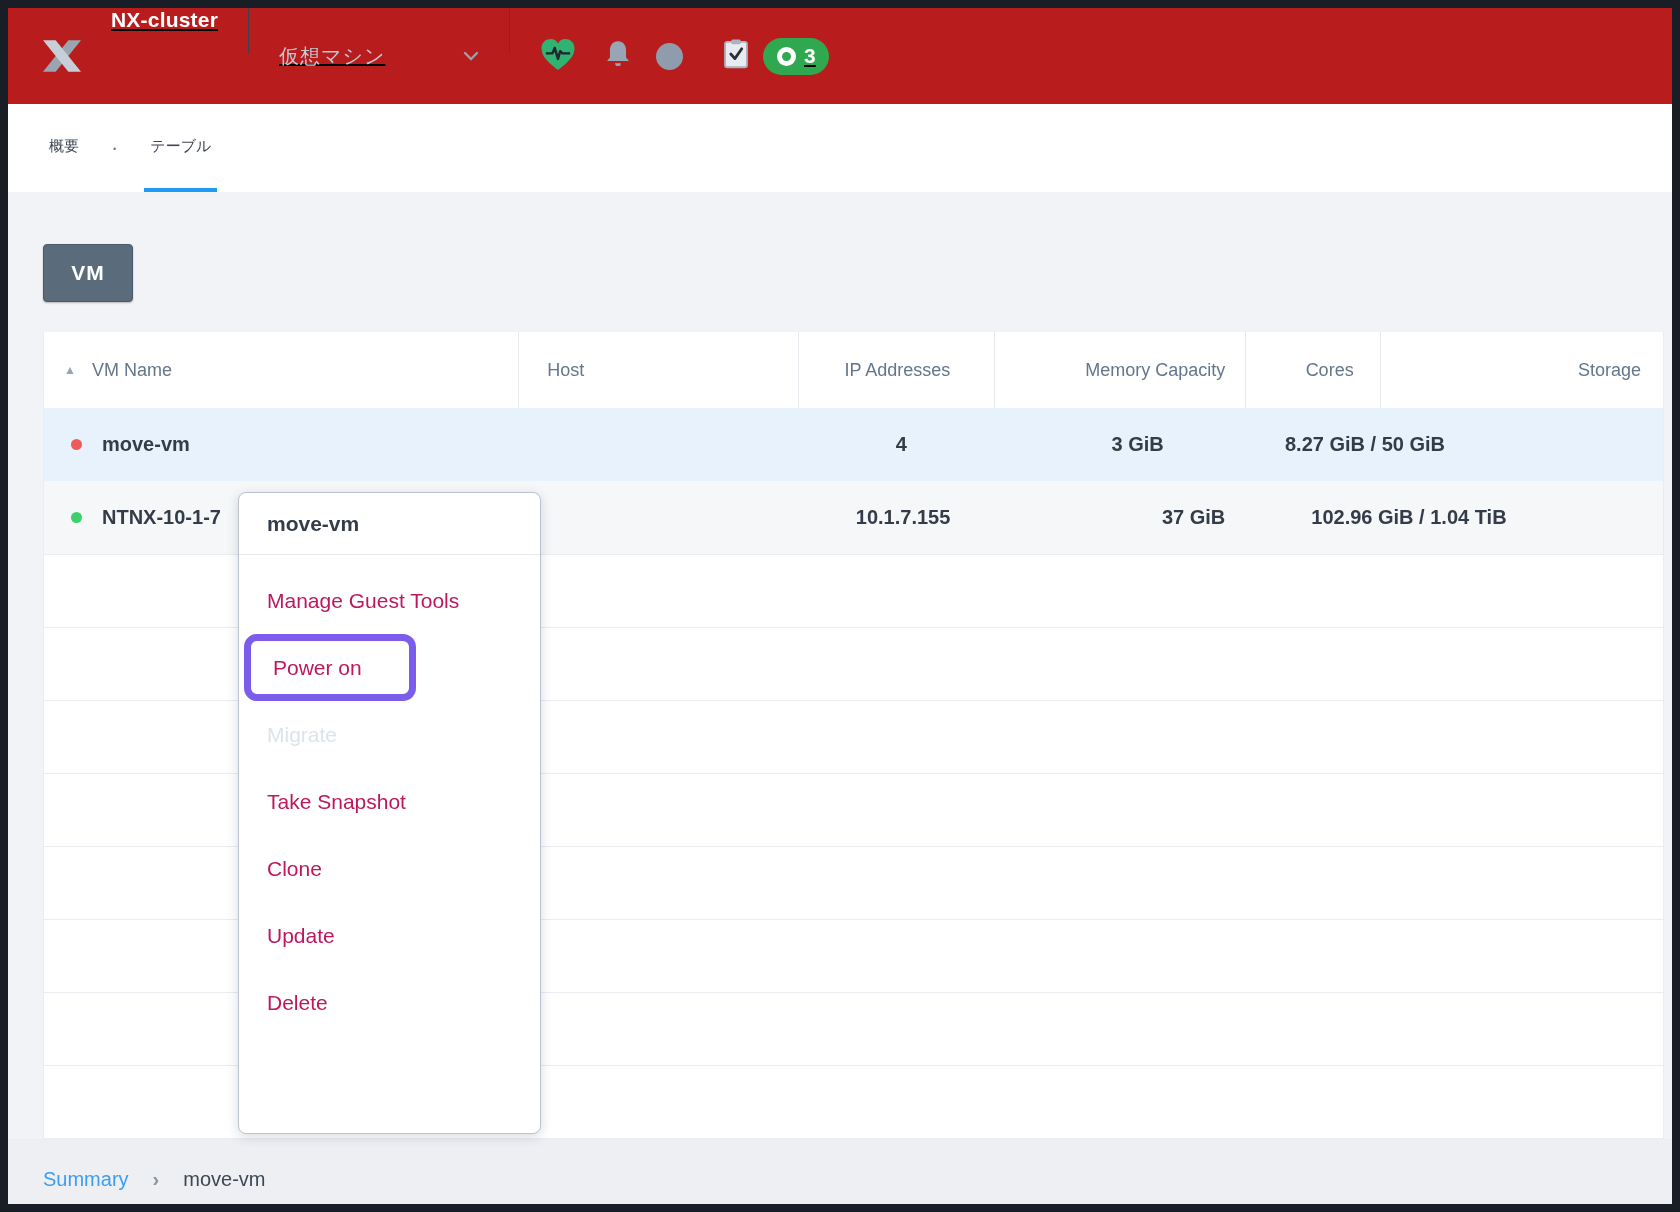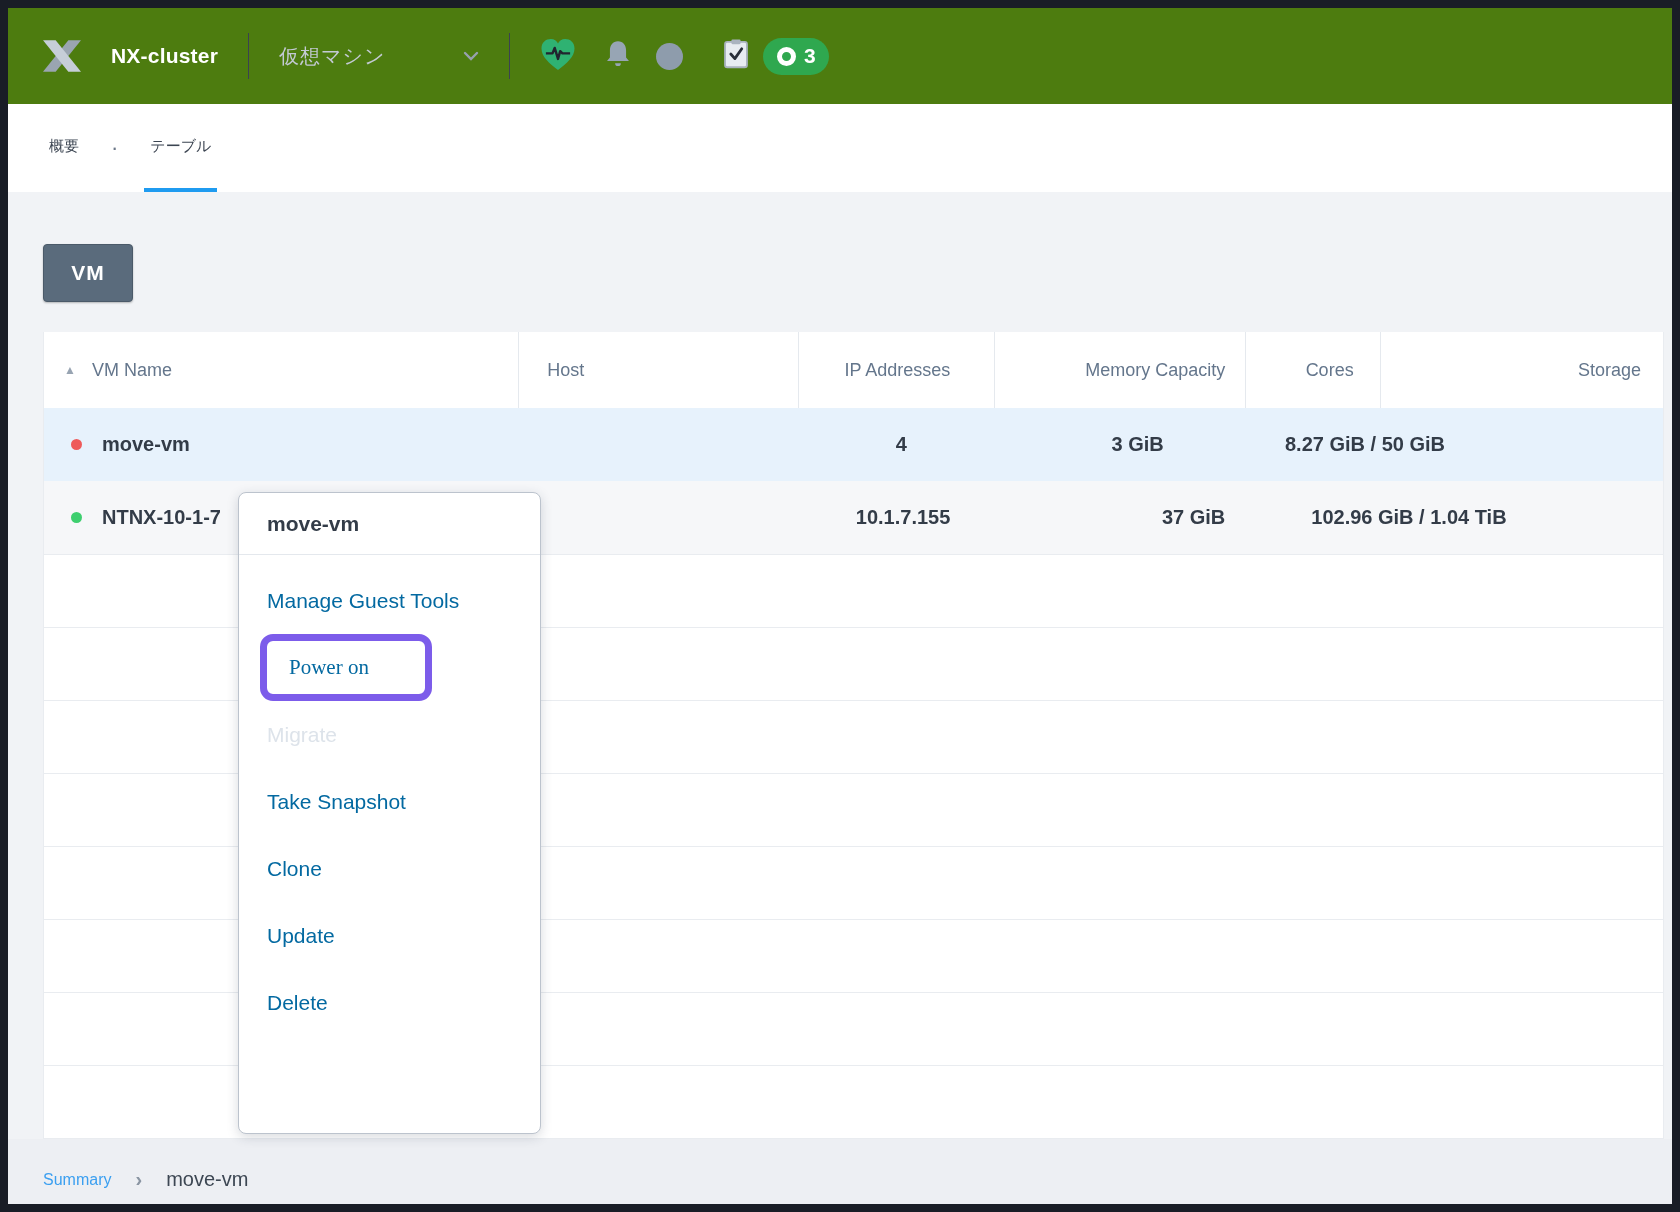--- a/index.html
+++ b/index.html
@@ -13,23 +13,24 @@
     position:relative;
     width:1664px; height:1196px;
     background:#f1f3f6;
     display:flex; flex-direction:column;
     overflow:hidden;
   }
 
   
   .topbar {
     height:96px; flex:0 0 96px;
-    background:#4d7c0f;
-    display:flex; align-items:center;
+    background:#b91c1c;
+    display:flex; 
     padding:0 0 0 35px;
+    text-decoration:underline;
   }
   .logo { display:flex; align-items:center; }
   .brand { color:#ffffff; font-size:21px; font-weight:700; margin-left:30px; letter-spacing:.2px; }
   .tb-divider { width:1px; height:46px; background:#3b4250; margin:0 30px; }
   .nav-select { display:flex; align-items:center; cursor:pointer; }
   .nav-select .nav-label { color:#c3cad4; font-size:20px; letter-spacing:1px; }
   .nav-select svg { margin-left:78px; }
   .tb-icons { display:flex; align-items:center; }
   .icon-gap { margin-left:28px; }
   .user-dot { width:27px; height:27px; border-radius:50%; background:#8e9cac; margin-left:24px; }
@@ -103,21 +104,21 @@
   .dot.red { background:#ee5a5a; }
   .dot.green { background:#3ecf6f; }
 
   
   .footer {
     flex:0 0 67px;
     background:#edeff3;
     display:flex; align-items:center;
     padding:14px 0 0 35px;
   }
-  .crumb-link { color:#3b9ff0; font-size:16px; cursor:pointer;text-align:right; }
+  .crumb-link { color:#3b9ff0; font-size:20px; cursor:pointer;text-align:right; }
   .crumb-sep { color:#8a95a2; font-size:20px; margin:0 24px; font-weight:700; }
   .crumb-cur { color:#3d4753; font-size:20px; }
 
   
   .context-menu {
     position:absolute;
     left:230px; top:484px;
     width:303px; height:642px;
     background:#ffffff;
     border:1px solid #bcc3cd; border-radius:8px;
@@ -129,25 +130,25 @@
     display:flex; align-items:center;
     padding-left:28px;
     font-size:21px; font-weight:600; color:#333c48;
     border-bottom:1px solid #e4e8ed;
   }
   .menu-items { padding-top:12px; }
   .menu-item {
     height:67px;
     display:flex; align-items:center;
     padding-left:28px;
-    font-size:21px; color:#0369a1;
+    font-size:21px; color:#be185d;
     cursor:pointer;
   }
   .menu-item.disabled { color:#dde3ea; cursor:default; }
-  .menu-item.highlight { padding-left:16px;font-family:Liberation Serif, serif; }
+  .menu-item.highlight { padding-left:0; }
   .hl-box {
     height:67px; width:172px; margin-left:5px;
     border:7px solid #7c5cea; border-radius:13px;
     background:#ffffff;
     display:flex; align-items:center;
     padding-left:22px;
   }
 </style>
 </head>
 <body>

